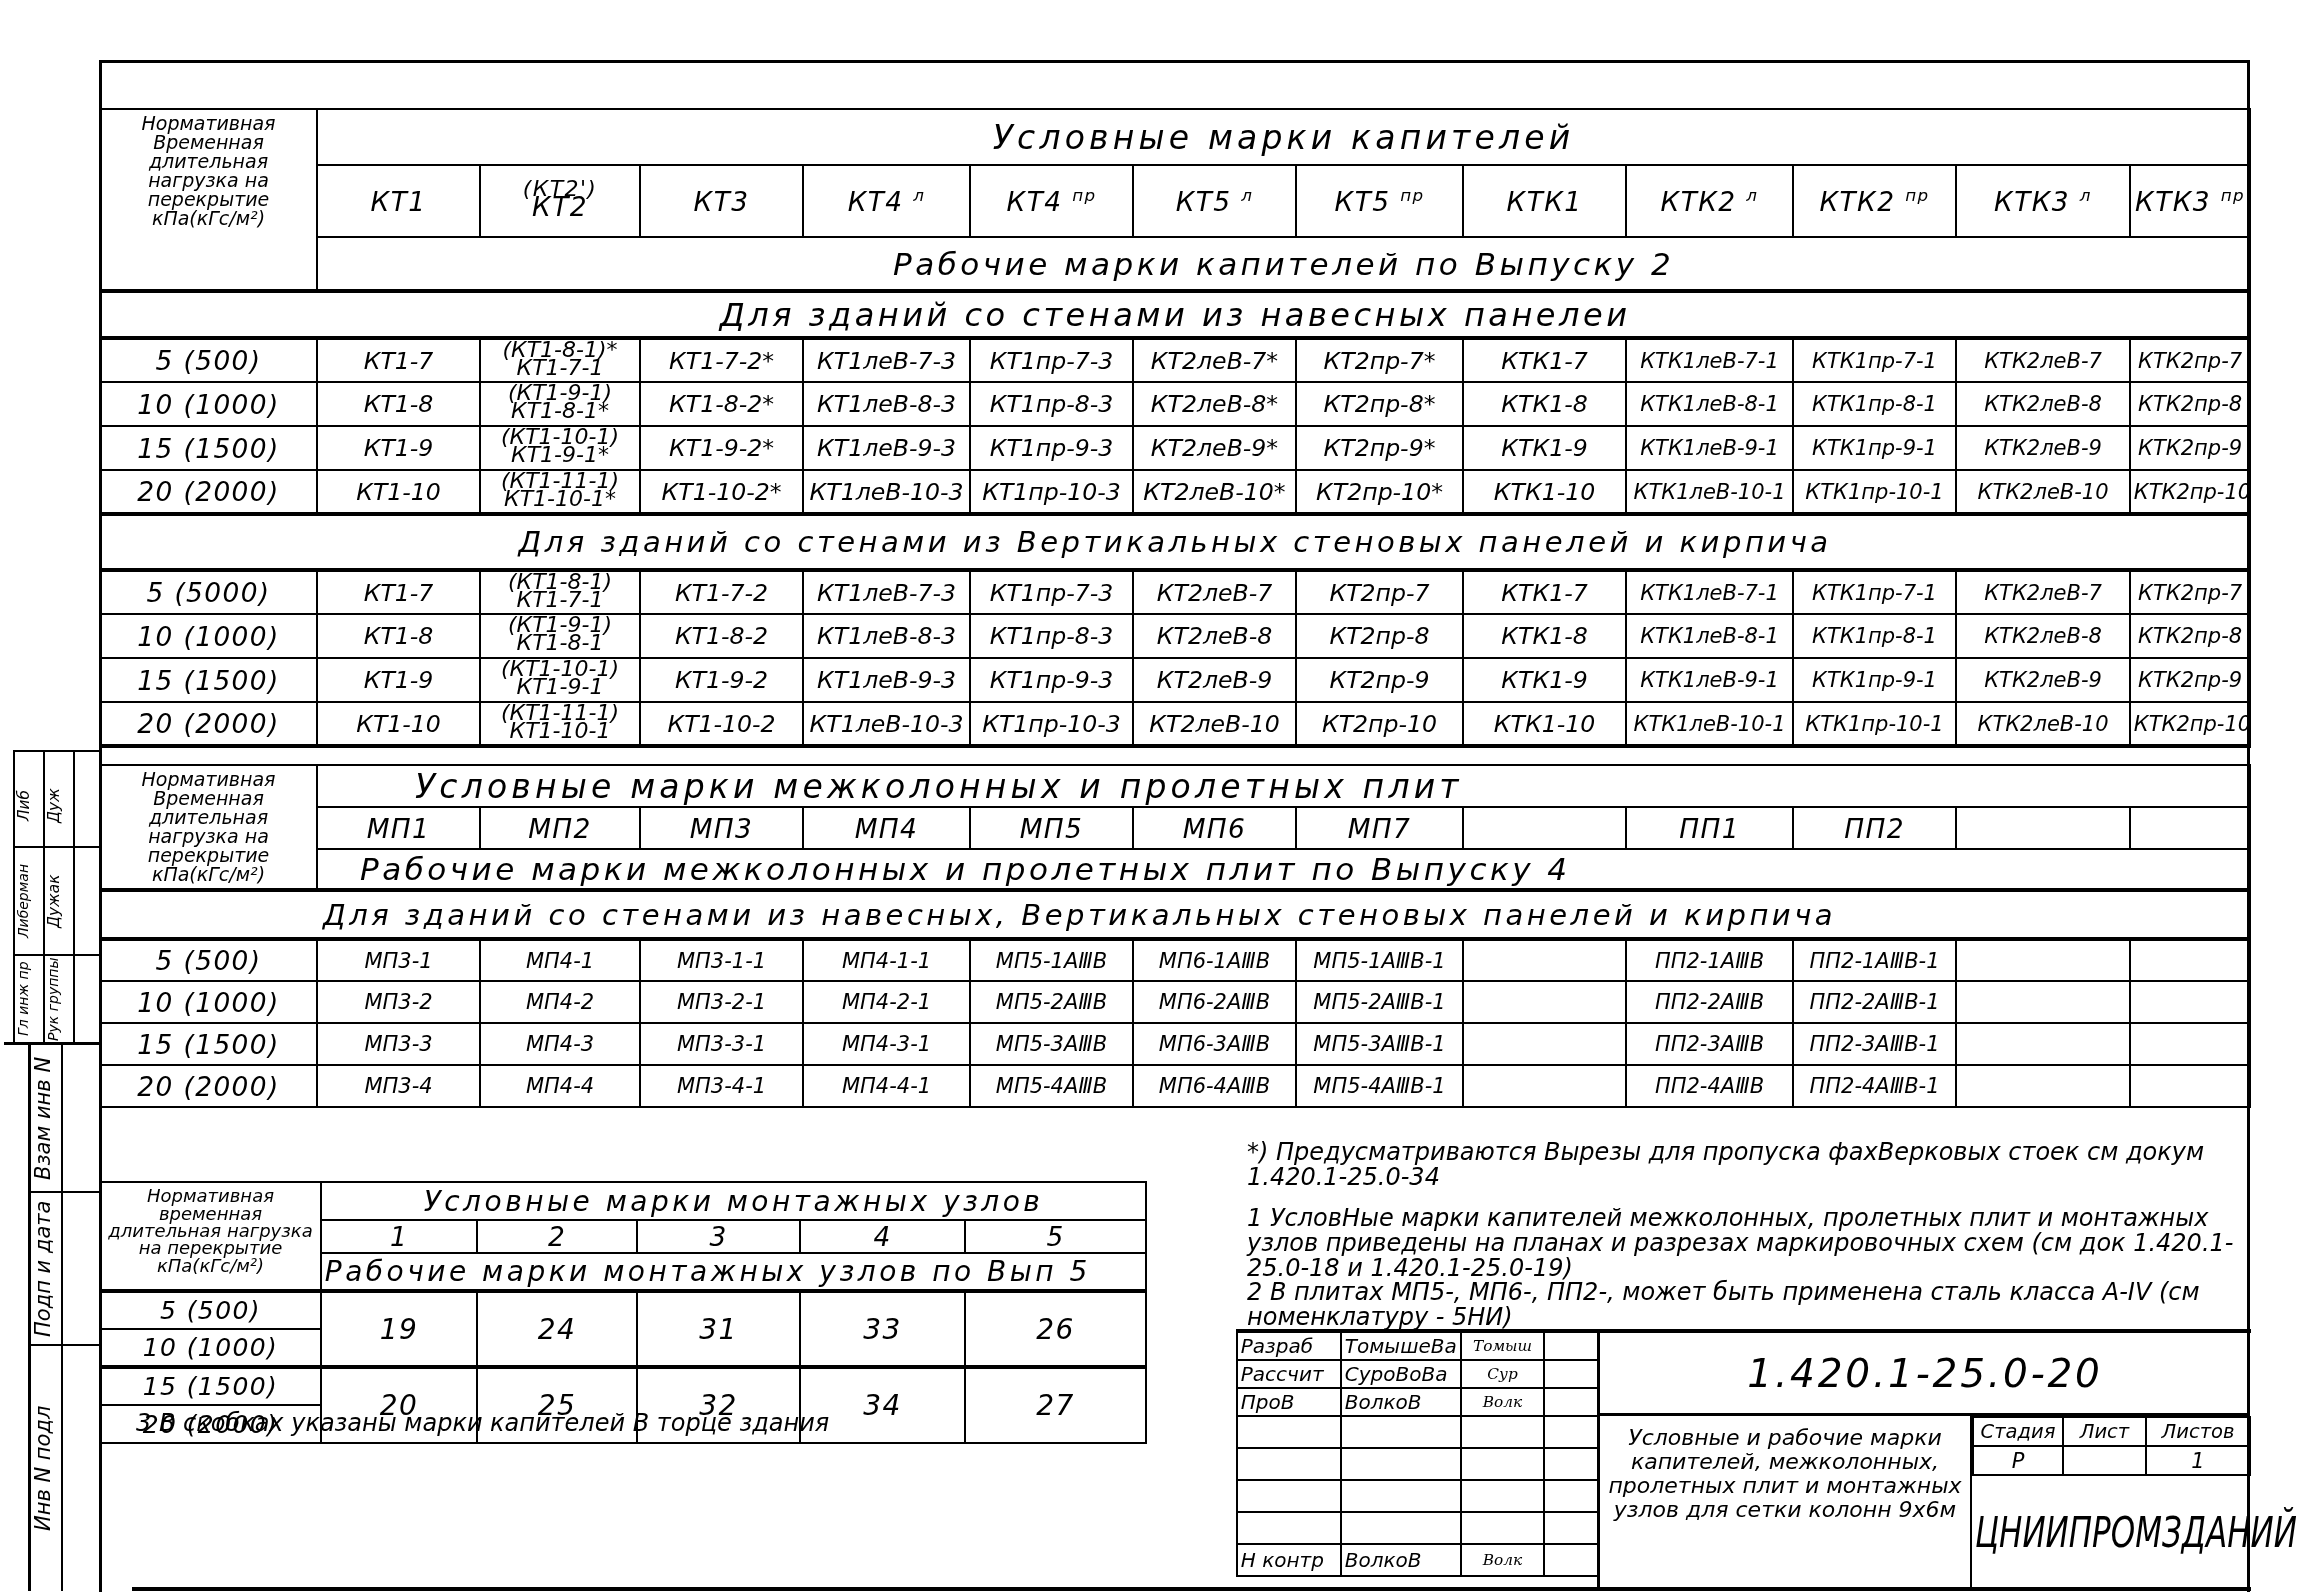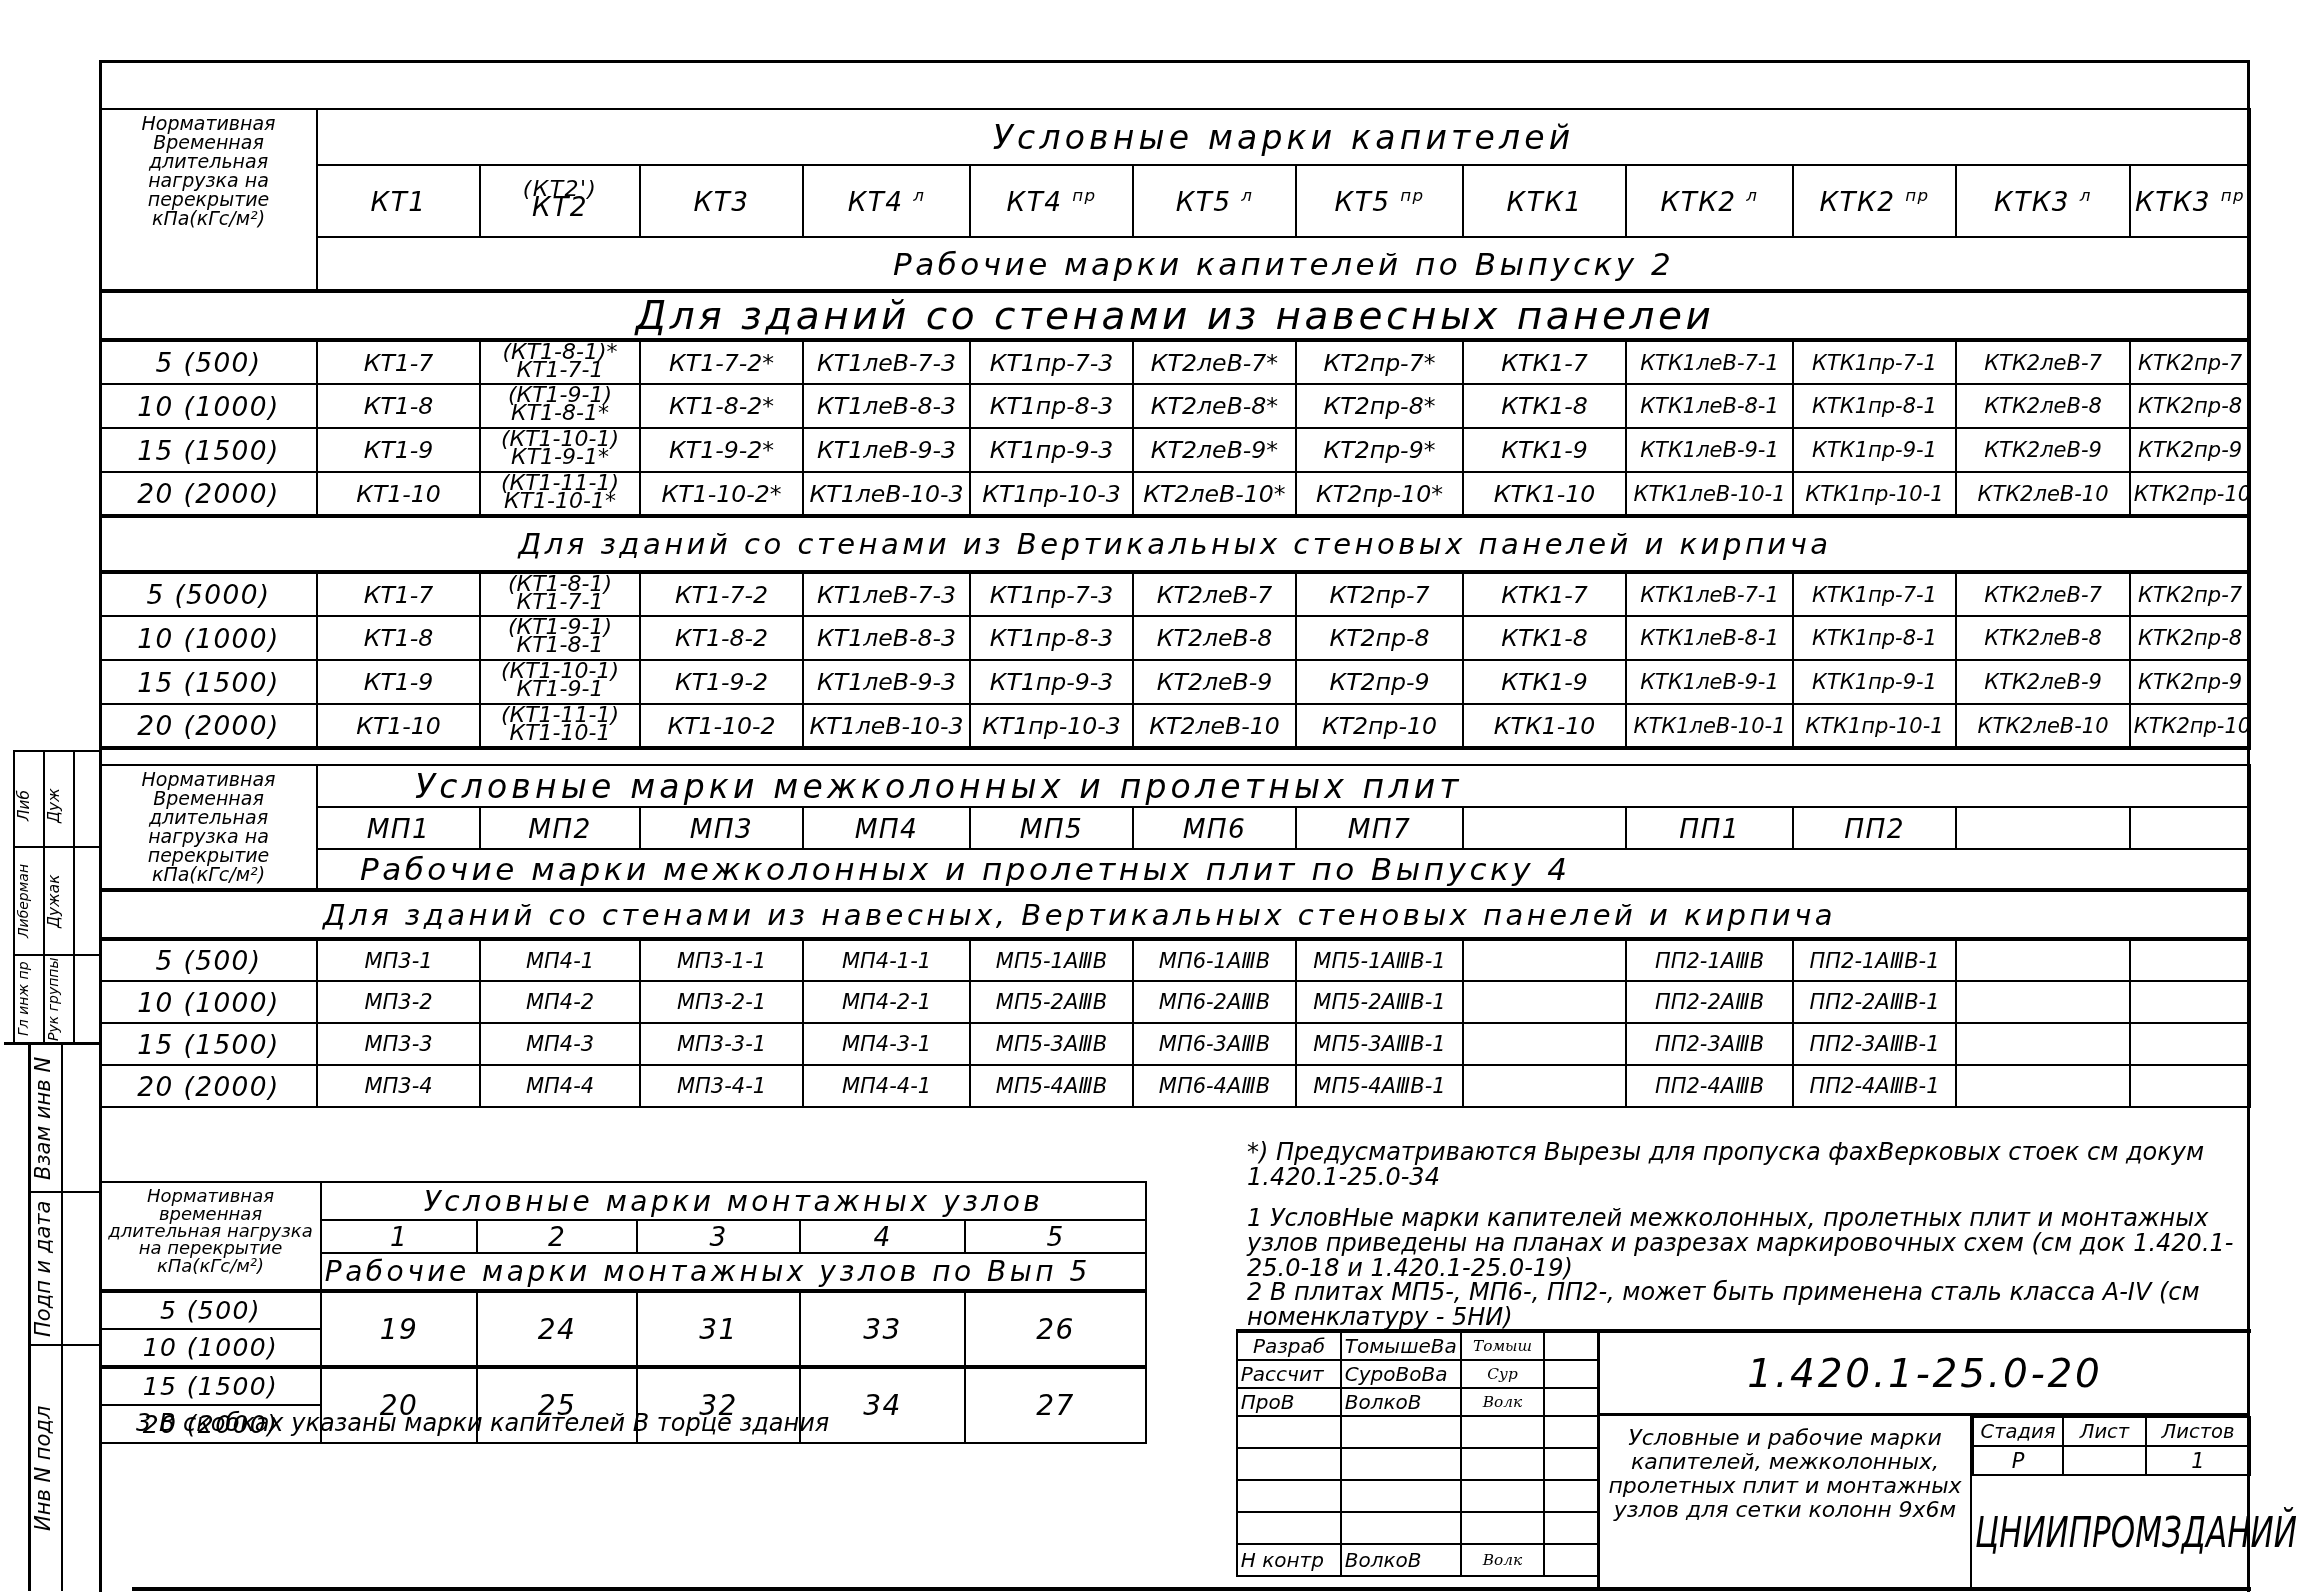--- a/index.html
+++ b/index.html
@@ -67,21 +67,21 @@
         <td class="hdr"><span>КТК2</span> <sup>пр</sup></td>
         <td class="hdr"><span>КТК3</span> <sup>л</sup></td>
         <td class="hdr"><span>КТК3</span> <sup>пр</sup></td>
       </tr>
   <tr style="height:54px">
     <td colspan="12" class="span-sub">Рабочие марки капителей по Выпуску 2</td>
   </tr>
   </tbody>
     <tbody id="cap-body">
       <tr class="thick" style="height:47px">
-        <td colspan="13" class="span-sub" style="font-size:39px">Для зданий со стенами из навесных панелеи</td>
+        <td colspan="13" class="span-sub" style="font-size:32px">Для зданий со стенами из навесных панелеи</td>
       </tr>
       <tr style="height:44px" class="thick">
         <td class="load">5 (500)</td>
         <td class="cell">КТ1-7</td>
         <td class="cell"><span class="stack"><span class="alt">(КТ1-8-1)*</span><span class="main">КТ1-7-1</span></span></td>
         <td class="cell">КТ1-7-2*</td>
         <td class="cell">КТ1леВ-7-3</td>
         <td class="cell">КТ1пр-7-3</td>
         <td class="cell">КТ2леВ-7*</td>
         <td class="cell">КТ2пр-7*</td>
@@ -372,21 +372,21 @@
 <div class="abs" style="left:1236px; top:1329px; width:1015px; height:4.2px; background:#000;"></div>
 <table class="grid tb" id="signs" style="left:1236px; top:1331px; width:361px;">
   <colgroup>
       <col style="width:104px">
       <col style="width:120px">
       <col style="width:83px">
       <col style="width:54px">
     </colgroup>
   <tbody id="sign-body">
       <tr style="height:28px">
-        <td style="text-align:center;font-style:italic">Разраб</td>
+        <td style="text-align:left;font-style:italic">Разраб</td>
         <td style="text-align:left;font-style:italic">ТомышеВа</td>
         <td style="font-family:&quot;DejaVu Serif&quot;, serif;font-style:italic;font-size:15.3px">Томыш</td>
         <td></td>
       </tr>
       <tr style="height:28px">
         <td style="text-align:left;font-style:italic">Рассчит</td>
         <td style="text-align:left;font-style:italic">СуроВоВа</td>
         <td style="font-family:&quot;DejaVu Serif&quot;, serif;font-style:italic;font-size:15.3px">Сур</td>
         <td></td>
       </tr>

